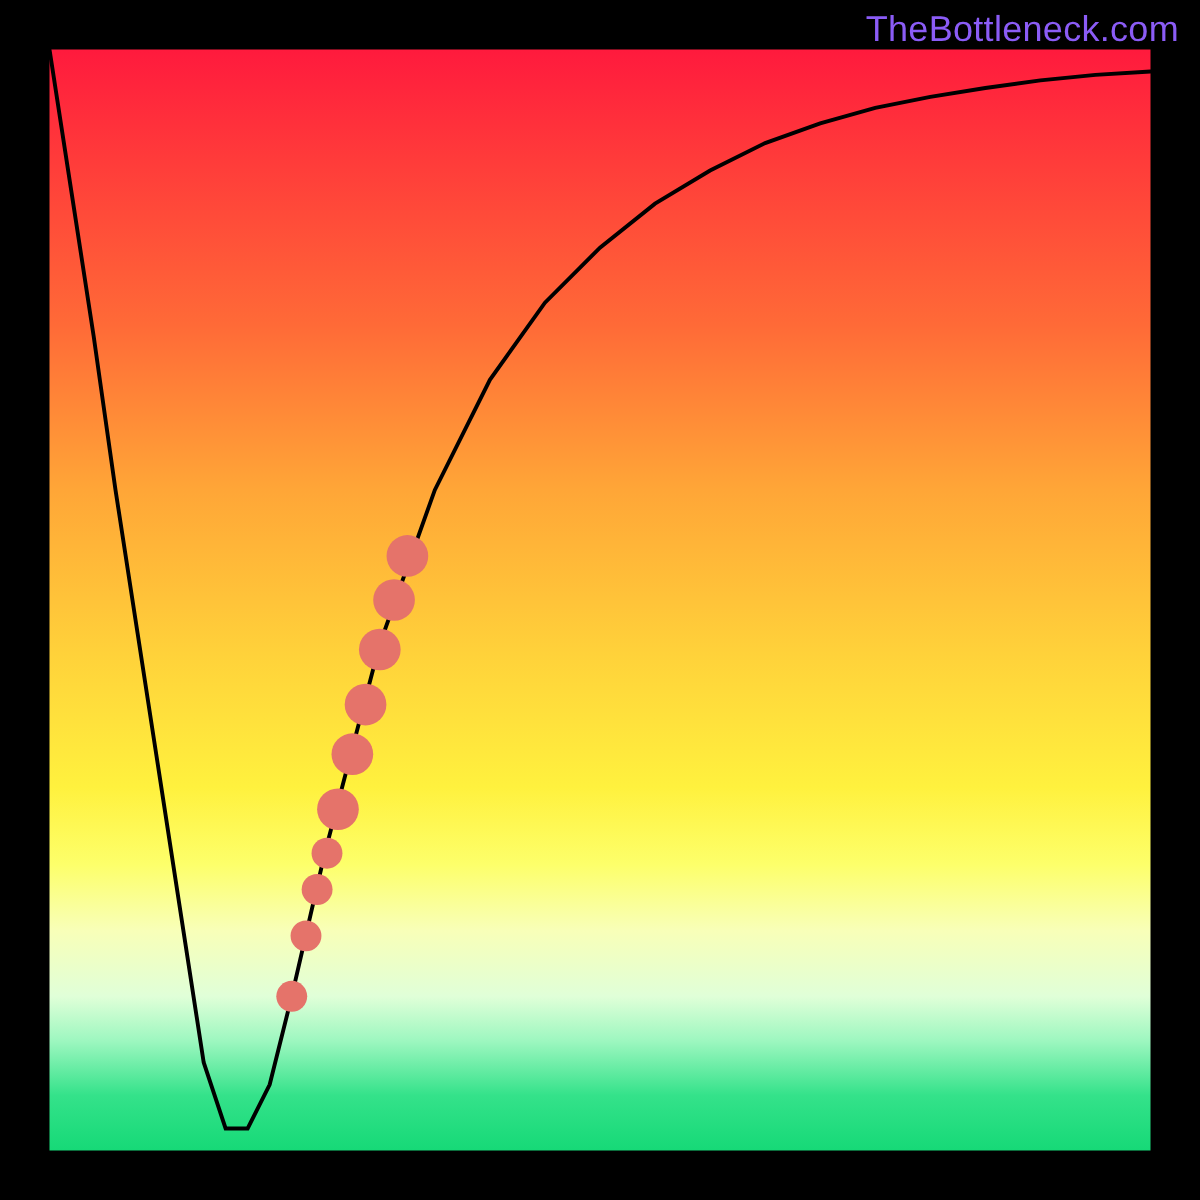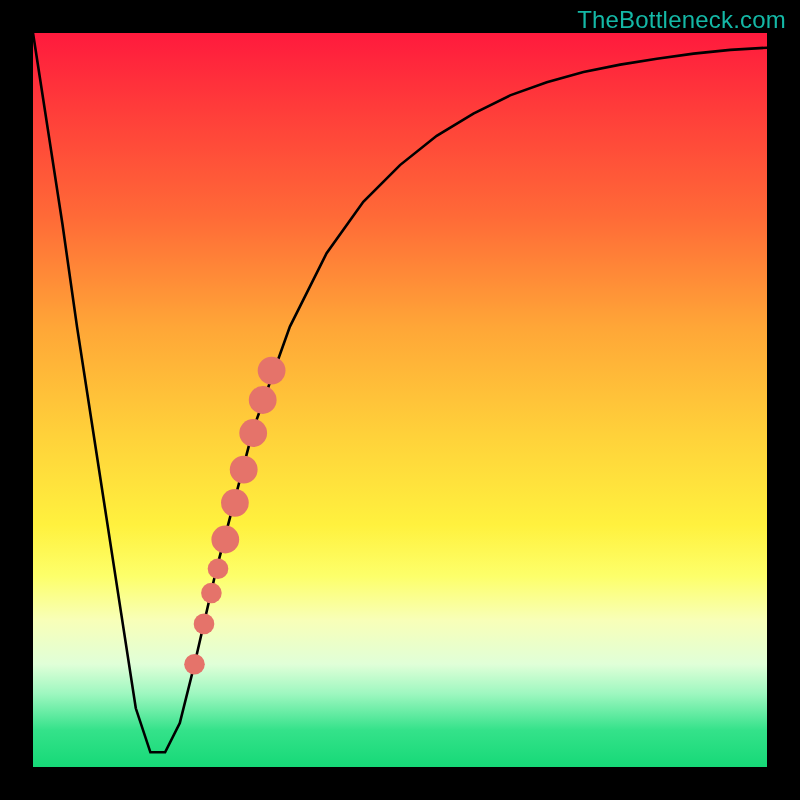--- a/index.html
+++ b/index.html
@@ -38,21 +38,21 @@
       #e0ffd8 86%,
       #9ef7c0 90%,
       #34e28a 95%,
       #16d977 100%
     );
   }
   .watermark {
     position: absolute;
     top: 6px;
     right: 14px;
-    color: #14b8a6;
+    color: #8b5cf6;
     font-size: 24px;
     font-weight: 500;
     letter-spacing: 0.2px;
   }
   svg.curve {
     position: absolute;
     left: 33px;
     top: 33px;
     width: 734px;
     height: 734px;

